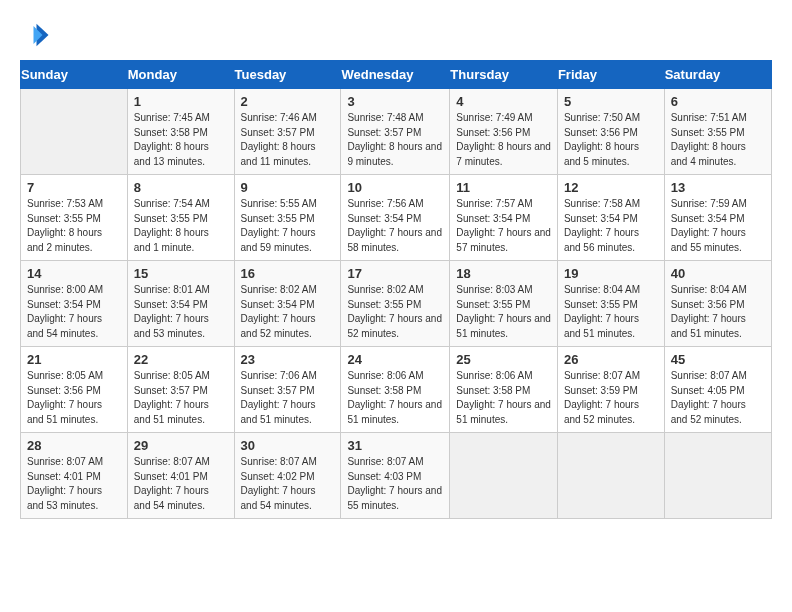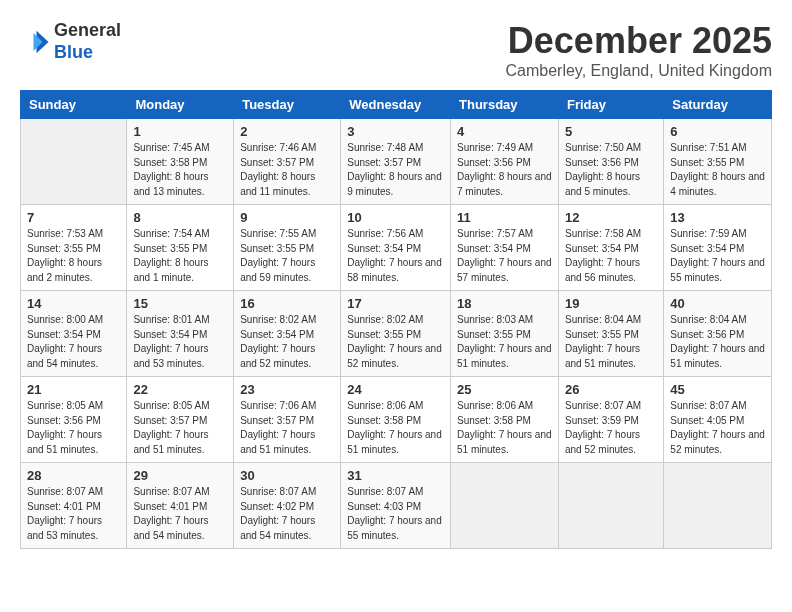--- a/index.html
+++ b/index.html
@@ -47,21 +47,21 @@
     .calendar {
       width: 100%;
       border-collapse: collapse;
       border: 1px solid #ccc;
     }
     .calendar thead tr {
       background-color: #1565c0;
       color: #fff;
     }
     .calendar thead th {
-      padding: 6px 8px;
+      padding: 6px 0;
       font-size: 13px;
       font-weight: bold;
       text-align: left;
       border: 1px solid #1565c0;
     }
     .calendar tbody tr {
       vertical-align: top;
     }
     .calendar tbody td {
       border: 1px solid #ccc;
@@ -92,28 +92,20 @@
   </style>
 </head>
 <body>
 
 <div class="header">
   <div class="logo">
     <svg class="logo-icon" viewBox="0 0 40 40">
       <polygon points="22,5 38,20 22,35" fill="#1565c0"></polygon>
       <polygon points="18,8 30,20 18,32" fill="#42a5f5"></polygon>
     </svg>
-    <div class="logo-text">
-      <span class="logo-general">General</span><br>
-      <span class="logo-blue">Blue</span>
-    </div>
-  </div>
-  <div class="title-block">
-    <div class="month-title">December 2025</div>
-    <div class="location">Camberley, England, United Kingdom</div>
   </div>
 </div>
 
 <table class="calendar">
   <thead>
     <tr>
     <th>Sunday</th>
         <th>Monday</th>
         <th>Tuesday</th>
         <th>Wednesday</th>
@@ -178,21 +170,21 @@
         </td>
         <td>
           <span class="day-number">8</span>
           <div class="day-info">Sunrise: 7:54 AM
 Sunset: 3:55 PM
 Daylight: 8 hours
 and 1 minute.</div>
         </td>
         <td>
           <span class="day-number">9</span>
-          <div class="day-info">Sunrise: 7:55 AM
+          <div class="day-info">Sunrise: 5:55 AM
 Sunset: 3:55 PM
 Daylight: 7 hours
 and 59 minutes.</div>
         </td>
         <td>
           <span class="day-number">10</span>
           <div class="day-info">Sunrise: 7:56 AM
 Sunset: 3:54 PM
 Daylight: 7 hours
 and 58 minutes.</div>

